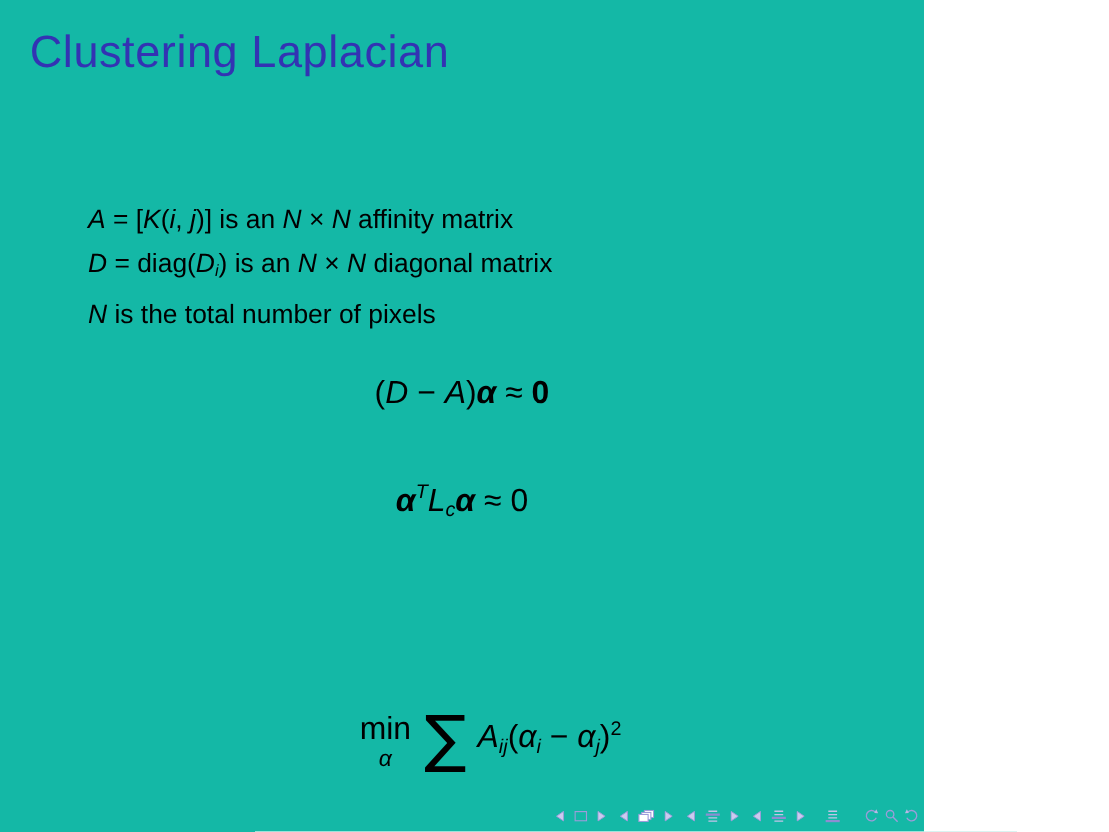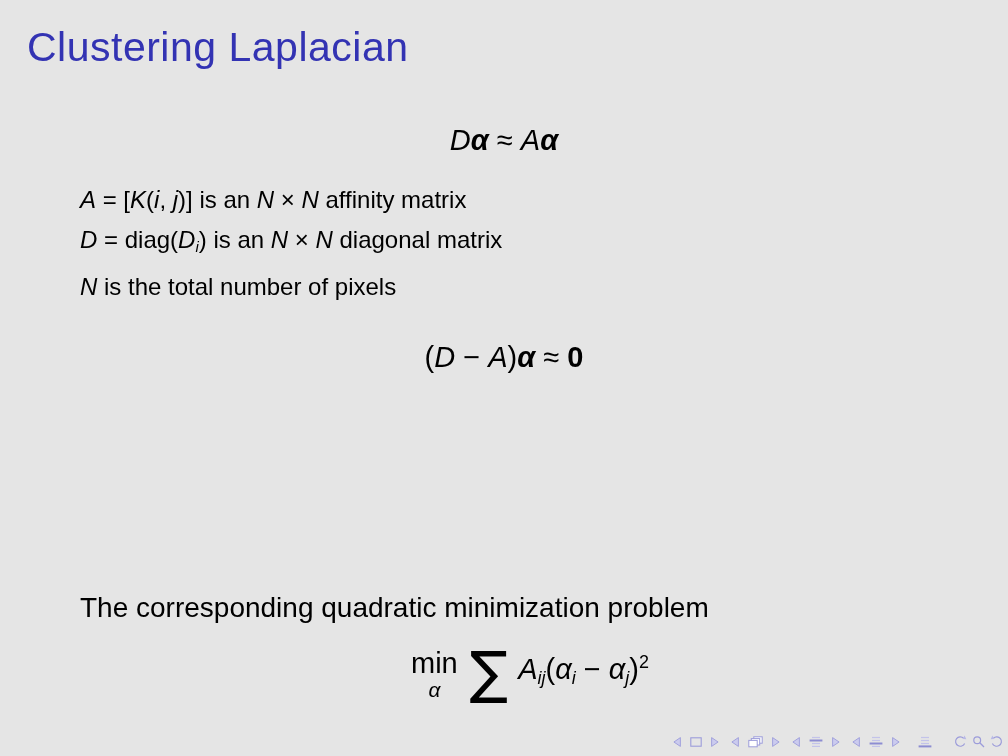--- a/index.html
+++ b/index.html
@@ -1,17 +1,17 @@
 <!DOCTYPE html>
 <html><head>
 <meta charset="utf-8">
 <style>
   html,body { margin:0; padding:0; background:#ffffff; }
   .slide {
-    position:relative; width:1008px; height:756px; background:#e5e5e5;
+    position:relative; width:840px; height:756px; background:#14b8a6;
     font-family:"Liberation Sans", sans-serif; color:#000; overflow:hidden;
   }
   .title {
     position:absolute; left:27px; top:24px;
     font-size:41px; font-weight:400; color:#3333b3; letter-spacing:0.5px;
   }
   .formula {
     position:absolute; left:0; width:100%; text-align:center;
     font-size:29px; color:#000; white-space:nowrap;
   }
@@ -53,33 +53,32 @@
   .icon { display:inline-flex; cursor:pointer; }
   .icon svg { display:block; }
 </style>
 </head>
 <body>
 
 <div class="slide">
 
   <div class="title">Clustering Laplacian</div>
 
-  <div class="formula f1"><span class="v">D</span><span class="vb">α</span><span> ≈ </span><span class="v">A</span><span class="vb">α</span></div>
 
   <div class="defs">
     <div><span class="v">A</span><span> = [</span><span class="v">K</span><span>(</span><span class="v">i</span><span>, </span><span class="v">j</span><span>)] is an </span><span class="v">N</span><span> × </span><span class="v">N</span><span> affinity matrix</span></div>
     <div><span class="v">D</span><span> = diag(</span><span class="v">D</span><span class="sb">i</span><span>) is an </span><span class="v">N</span><span> × </span><span class="v">N</span><span> diagonal matrix</span></div>
     <div><span class="v">N</span><span> is the total number of pixels</span></div>
   </div>
 
   <div class="formula f2"><span>(</span><span class="v">D</span><span> − </span><span class="v">A</span><span>)</span><span class="vb">α</span><span> ≈ </span><span class="b">0</span></div>
 
+  <div class="formula f3"><span class="vb">α</span><span class="sp">T</span><span class="v">L</span><span class="sb">c</span><span class="vb">α</span><span> ≈ </span><span>0</span></div>
 
 
-  <div class="text2">The corresponding quadratic minimization problem</div>
 
   <div class="formula f5">
     <span class="minstack">
         <span class="mtop">min</span>
         <span class="mbot">α</span>
       </span>
     <span class="sum">∑</span>
     <span class="f5rest"><span class="v">A</span><span class="sb">ij</span><span>(</span><span class="v">α</span><span class="sb">i</span><span> − </span><span class="v">α</span><span class="sb">j</span><span>)</span><span class="spn">2</span></span>
   </div>
 

